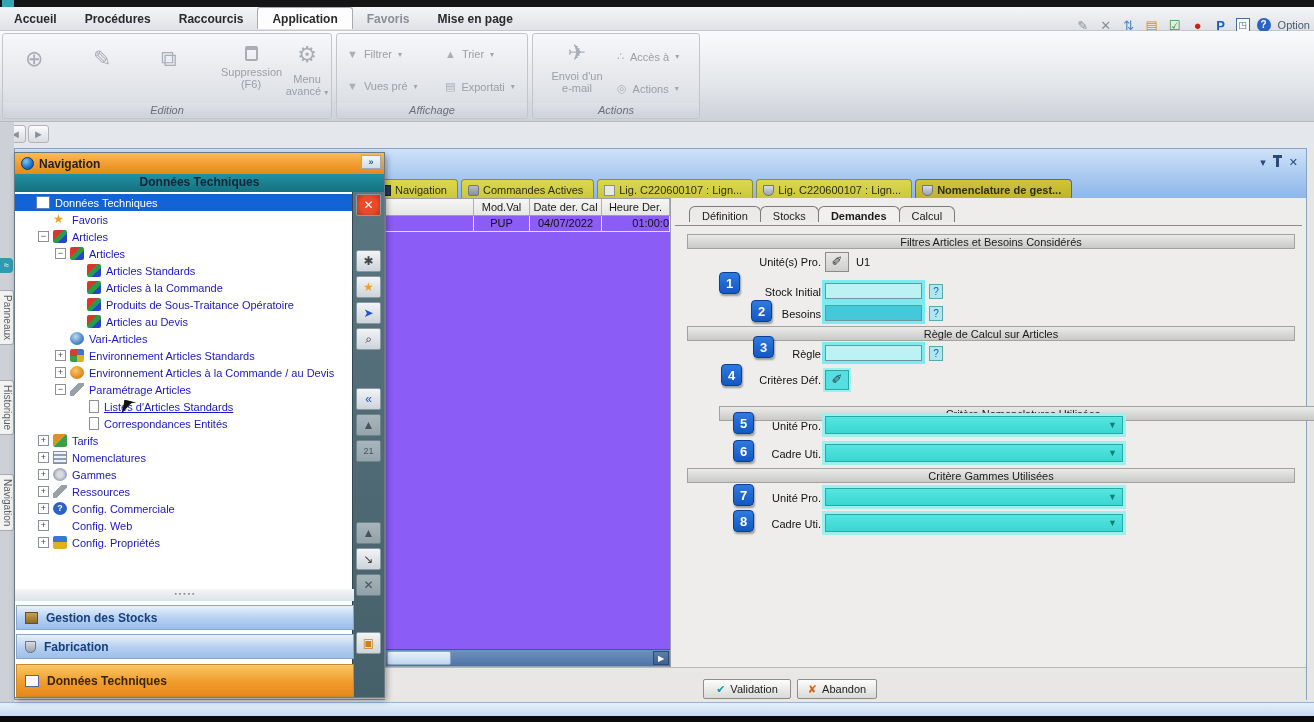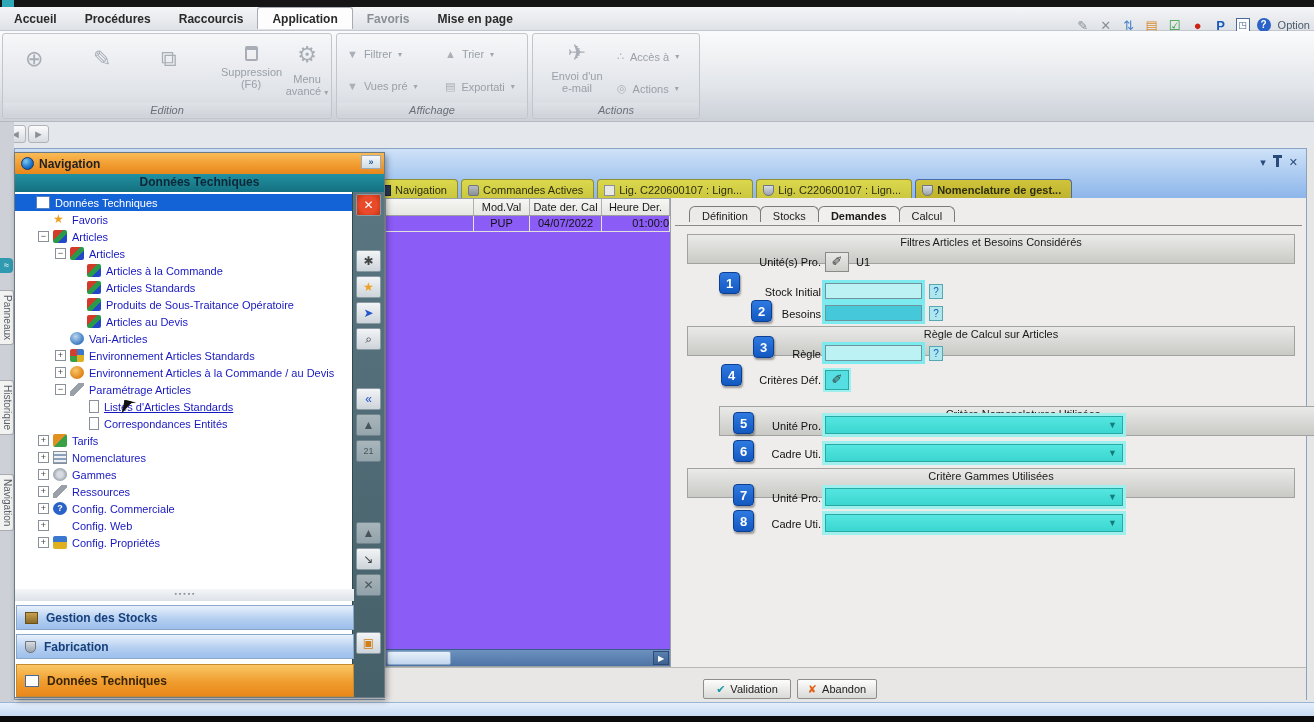--- a/index.html
+++ b/index.html
@@ -81,21 +81,21 @@
   #harrow { position:absolute; right:1px; top:1px; width:16px; height:14px; background:linear-gradient(#5a80b0,#3e618e);
     border:1px solid #2e4a74; color:#fff; font-size:8px; text-align:center; line-height:13px; }
 
   
   #form-panel { position:absolute; left:658px; top:49px; width:633px; height:469px; background:#efedeb; }
   .ftab { display:inline-block; font-size:11px; color:#1a1a1a; padding:3px 12px 0;
     border:1px solid #7a7a7a; border-bottom:none; border-radius:6px 6px 0 0; background:#eceae8; margin-right:-1px; }
   .ftab.active { font-weight:bold; background:#f2f0ee; position:relative; z-index:2; }
   #ftab-row { position:absolute; left:16px; top:8px; }
   #form-body-border { position:absolute; left:2px; top:27px; right:4px; bottom:36px; border-top:1px solid #8a8a8a; }
-  .secbar { position:absolute; left:14px; width:608px; height:30px; text-align:center; font-size:11px; color:#1a1a1a;
+  .secbar { position:absolute; left:14px; width:608px; height:15px; text-align:center; font-size:11px; color:#1a1a1a;
     background:linear-gradient(#eaeae8,#c9c9c6); border:1px solid #a2a2a0; line-height:14px; }
   .flabel { position:absolute; width:118px; text-align:right; font-size:11px; color:#111; }
   .badge { position:absolute; width:21px; height:22px; background:linear-gradient(#2f7ae0,#1258c0);
     border:1px solid #0c3f92; border-radius:4px; color:#fff; font-weight:bold; font-size:13px;
     text-align:center; line-height:21px; box-shadow:1px 2px 2px rgba(0,0,0,.35); z-index:3; }
   .cyan-input { position:absolute; width:97px; height:16px; background:#bdf2f5; border:1px solid #6f949c;
     box-shadow:0 0 0 3px #7deaf0; }
   .cyan-input.dark { background:#44c8da; }
   .help-btn { position:absolute; width:14px; height:15px; background:#aee8ee; border:1px solid #58a8b4;
     color:#1a5ab8; font-size:10px; text-align:center; line-height:14px; }
@@ -410,26 +410,26 @@
         <span class="lbl">Articles</span>
       </div>
       <div class="trow" style="padding-left: 40px;">
         <span class="exp">−</span>
         <span class="tico ic-book"></span>
         <span class="lbl">Articles</span>
       </div>
       <div class="trow" style="padding-left: 57px;">
         <span class="exp none"></span>
         <span class="tico ic-book"></span>
+        <span class="lbl">Articles Standards</span>
+      </div>
+      <div class="trow" style="padding-left: 57px;">
+        <span class="exp none"></span>
+        <span class="tico ic-book"></span>
         <span class="lbl">Articles à la Commande</span>
-      </div>
-      <div class="trow" style="padding-left: 57px;">
-        <span class="exp none"></span>
-        <span class="tico ic-book"></span>
-        <span class="lbl">Articles Standards</span>
       </div>
       <div class="trow" style="padding-left: 57px;">
         <span class="exp none"></span>
         <span class="tico ic-book"></span>
         <span class="lbl">Produits de Sous-Traitance Opératoire</span>
       </div>
       <div class="trow" style="padding-left: 57px;">
         <span class="exp none"></span>
         <span class="tico ic-book"></span>
         <span class="lbl">Articles au Devis</span>

